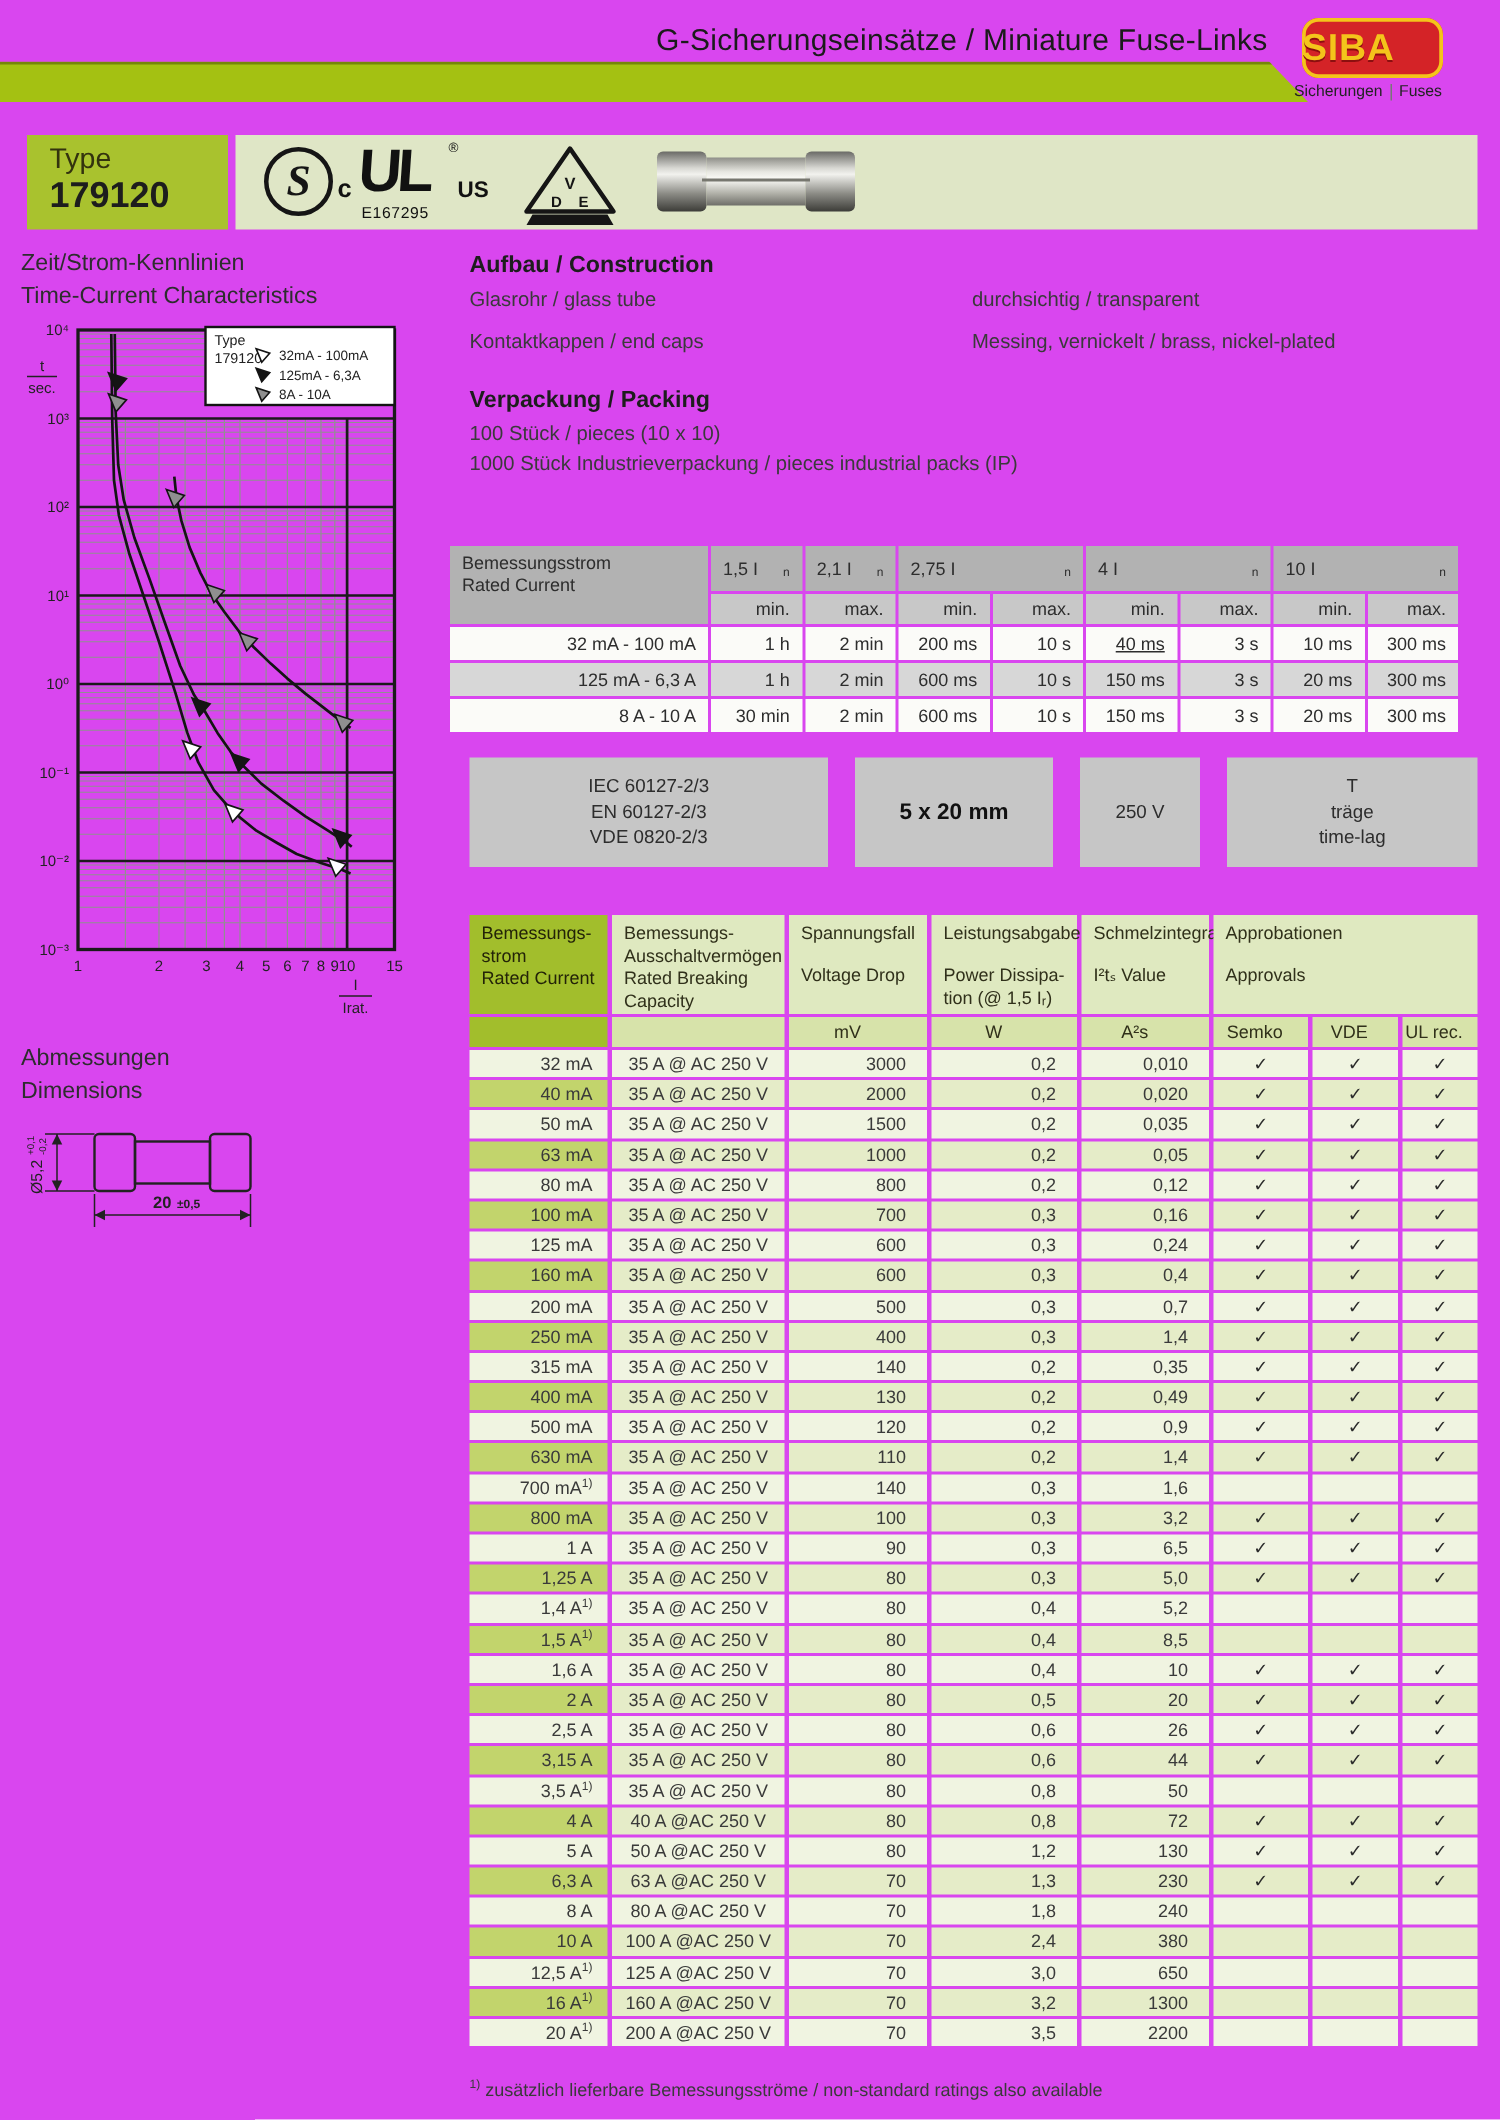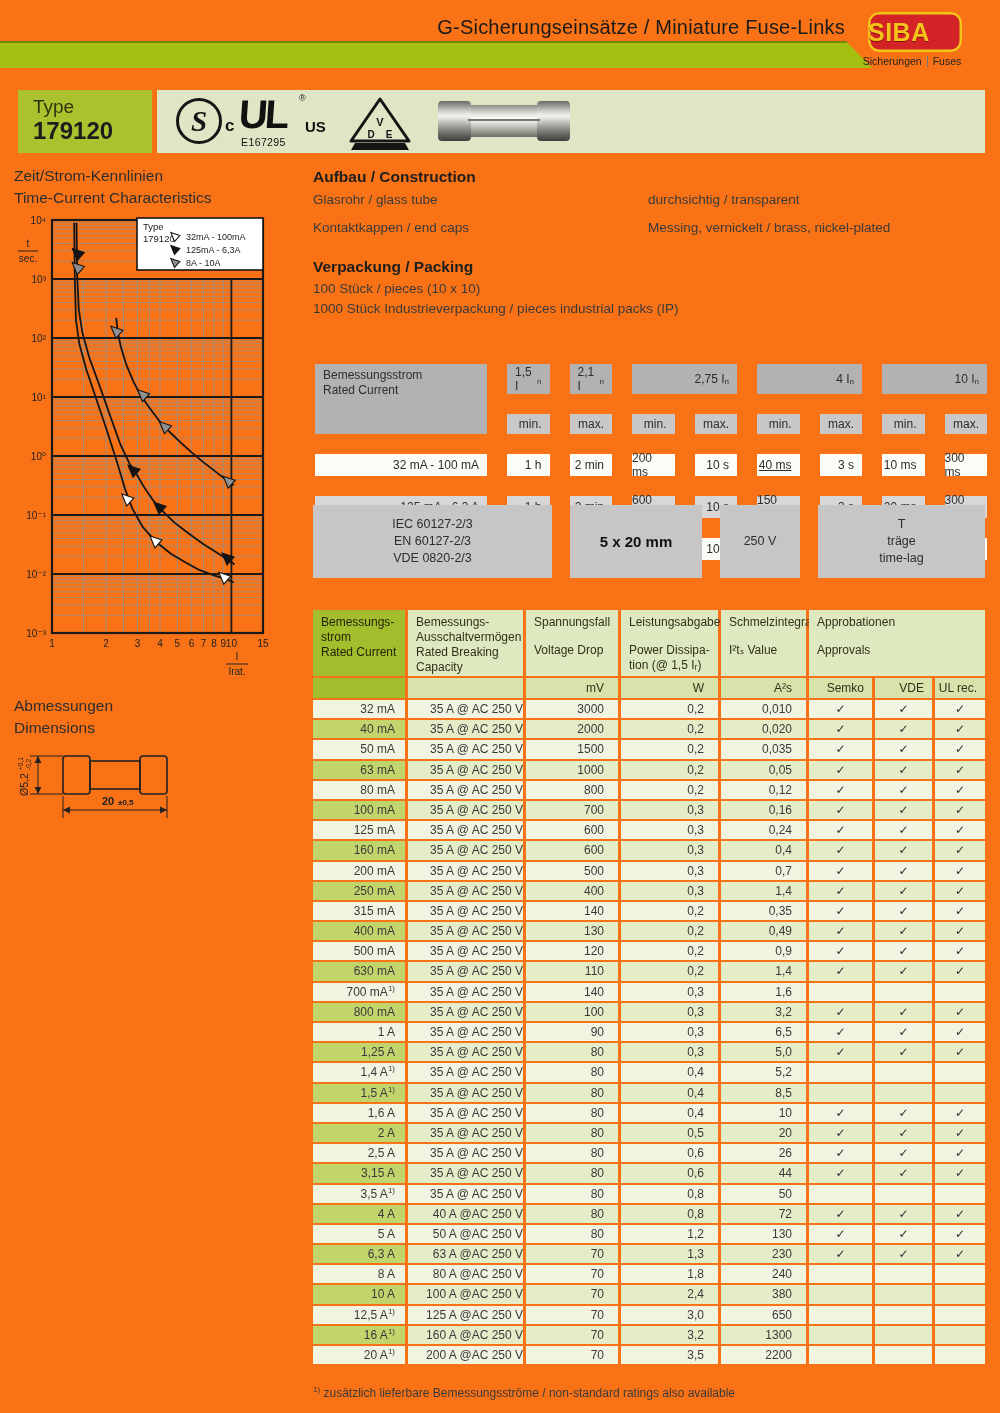--- a/index.html
+++ b/index.html
@@ -1,18 +1,18 @@
 <!DOCTYPE html>
 <html style="--lime-bar: #a4c112; --lime-box: #a9c22e; --band-light: #dfe6c6; --table-green: #a2be2c; --cell-green: #c2d46c; --cell-light: #dfe9c0; --units-bg: #d7e3aa; --row-light: #f0f4e1; --row-shade: #e5ecc8; --gray-head: #b2b2b2; --gray-sub: #c8c8c8; --gray-row: #d7d7d7; --gray-block: #c6c6c6; --logo-red: #d42327; --logo-yellow: #f4c41b;"><head>
 <meta charset="utf-8">
 <style>
   *{margin:0;padding:0;box-sizing:border-box}
   html,body{background:#fff}
   body{font-family:"Liberation Sans","DejaVu Sans",sans-serif;color:#3a3a3a}
-  #page{position:relative;width:1000px;height:1413px;background:#f97316;overflow:hidden}
+  #page{position:relative;width:1000px;height:1413px;background:#d946ef;overflow:hidden}
   :root{
     --lime-bar:#a4c112;--lime-box:#a9c22e;--band-light:#dfe6c6;
     --table-green:#a2be2c;--cell-green:#c2d46c;--cell-light:#dfe9c0;--units-bg:#d7e3aa;
     --row-light:#f0f4e1;--row-shade:#e5ecc8;
     --gray-head:#b2b2b2;--gray-sub:#c8c8c8;--gray-row:#d7d7d7;--gray-block:#c6c6c6;
     --logo-red:#d42327;--logo-yellow:#f4c41b;
   }
   
   .title{position:absolute;top:16px;left:0;width:845px;text-align:right;font-size:20px;color:#1b1b1b;letter-spacing:.2px}
   .band{position:absolute;left:0;top:41px;width:872px;height:27px;background:var(--lime-bar);
@@ -50,56 +50,56 @@
   .tcc-t2{position:absolute;left:14px;top:189px;font-size:15.5px;color:#2d2d2d}
   #tcc{position:absolute;left:0;top:165px}
   .dim-t1{position:absolute;left:14px;top:697px;font-size:15.5px;color:#2d2d2d}
   .dim-t2{position:absolute;left:14px;top:719px;font-size:15.5px;color:#2d2d2d}
   #dims{position:absolute;left:6px;top:742px}
   
   .rh{position:absolute;left:313px;font-size:15.5px;font-weight:bold;color:#1d1d1d}
   .rl{position:absolute;left:313px;font-size:13.5px;color:#3a3a3a}
   .rv{position:absolute;left:648px;font-size:13.5px;color:#3a3a3a}
   
-  .fgrid{position:absolute;left:315px;top:364px;width:672px;display:grid;
+  .fgrid{position:absolute;left:300px;top:364px;width:672px;display:grid;
         grid-template-columns:172px repeat(8,1fr);grid-template-rows:30px 20px 22px 22px 22px;
-        gap:20px;font-size:12px;color:#2d2d2d}
+        gap:2px;font-size:12px;color:#2d2d2d}
   .fc{display:flex;align-items:center;justify-content:flex-end;padding-right:8px}
-  .fh{background:var(--gray-head);justify-content:flex-end;padding-left:8px}
+  .fh{background:var(--gray-head);justify-content:space-between;padding-left:8px}
   .fcol1{flex-direction:column;align-items:flex-start;justify-content:flex-start;padding-top:4px;line-height:15px}
   .fgroup sub{font-size:8px;transform:translateY(2px)}
   .fsub{background:var(--gray-sub)}
   .fwhite{background:#fbfbf8}
   .fshade{background:var(--gray-row)}
   
   .sgrid{position:absolute;left:313px;top:505px;width:672px;height:73px;display:grid;
         grid-template-columns:239px 132px 80px 1fr;gap:18px}
   .sc{background:var(--gray-block);display:flex;flex-direction:column;align-items:center;justify-content:center;
         font-size:12.5px;color:#2d2d2d;line-height:17px}
   .ssize{font-size:15px;font-weight:bold;color:#111}
   
   .rhdr{position:absolute;left:313px;top:610px;width:672px;display:grid;
         grid-template-columns:92px 115px 92px 97px 85px 176px;gap:0 3px}
   .rhc{height:66px;background:var(--cell-light);font-size:12px;line-height:15px;padding:5px 2px 0 8px;color:#30301a}
   .rhc.h1{background:var(--table-green);color:#232308}
   .rhc .gapline{height:13px}
   .runits{position:absolute;left:313px;top:678px;width:672px;display:grid;
         grid-template-columns:92px 115px 92px 97px 85px 63px 57px 50px;gap:0 3px}
-  .ruc{height:20px;background:var(--units-bg);font-size:12px;line-height:20px;text-align:right;
+  .ruc{height:20px;background:var(--units-bg);font-size:12px;line-height:20px;text-align:center;
         padding-right:14px;color:#30301a}
   .ruc.u1{background:var(--table-green)}
   .ruc.u6,.ruc.u7,.ruc.u8{padding-right:8px}
   .rrows{position:absolute;left:313px;top:700px;width:672px}
   .rrow{display:grid;grid-template-columns:92px 115px 92px 97px 85px 63px 57px 50px;gap:0 3px;
         height:18.2px;margin-bottom:2px}
   .rc{font-size:12px;line-height:18.2px;background:var(--row-light);color:#3a3a3a;overflow:hidden}
   .rrow.rshade .rc{background:var(--row-shade)}
   .rrow.rshade .cr{background:var(--cell-green)}
   .cr{text-align:right;padding-right:10px}
-  .cb{text-align:right}
+  .cb{text-align:center}
   .cn{text-align:right;padding-right:14px}
   .ck{text-align:center;color:#2b2b2b}
   sup{font-size:8px;vertical-align:super;line-height:0}
   .footnote{position:absolute;left:313px;top:1386px;font-size:12px;color:#3a3a3a}
 </style>
 </head>
 <body>
 
 <div id="page">
 

